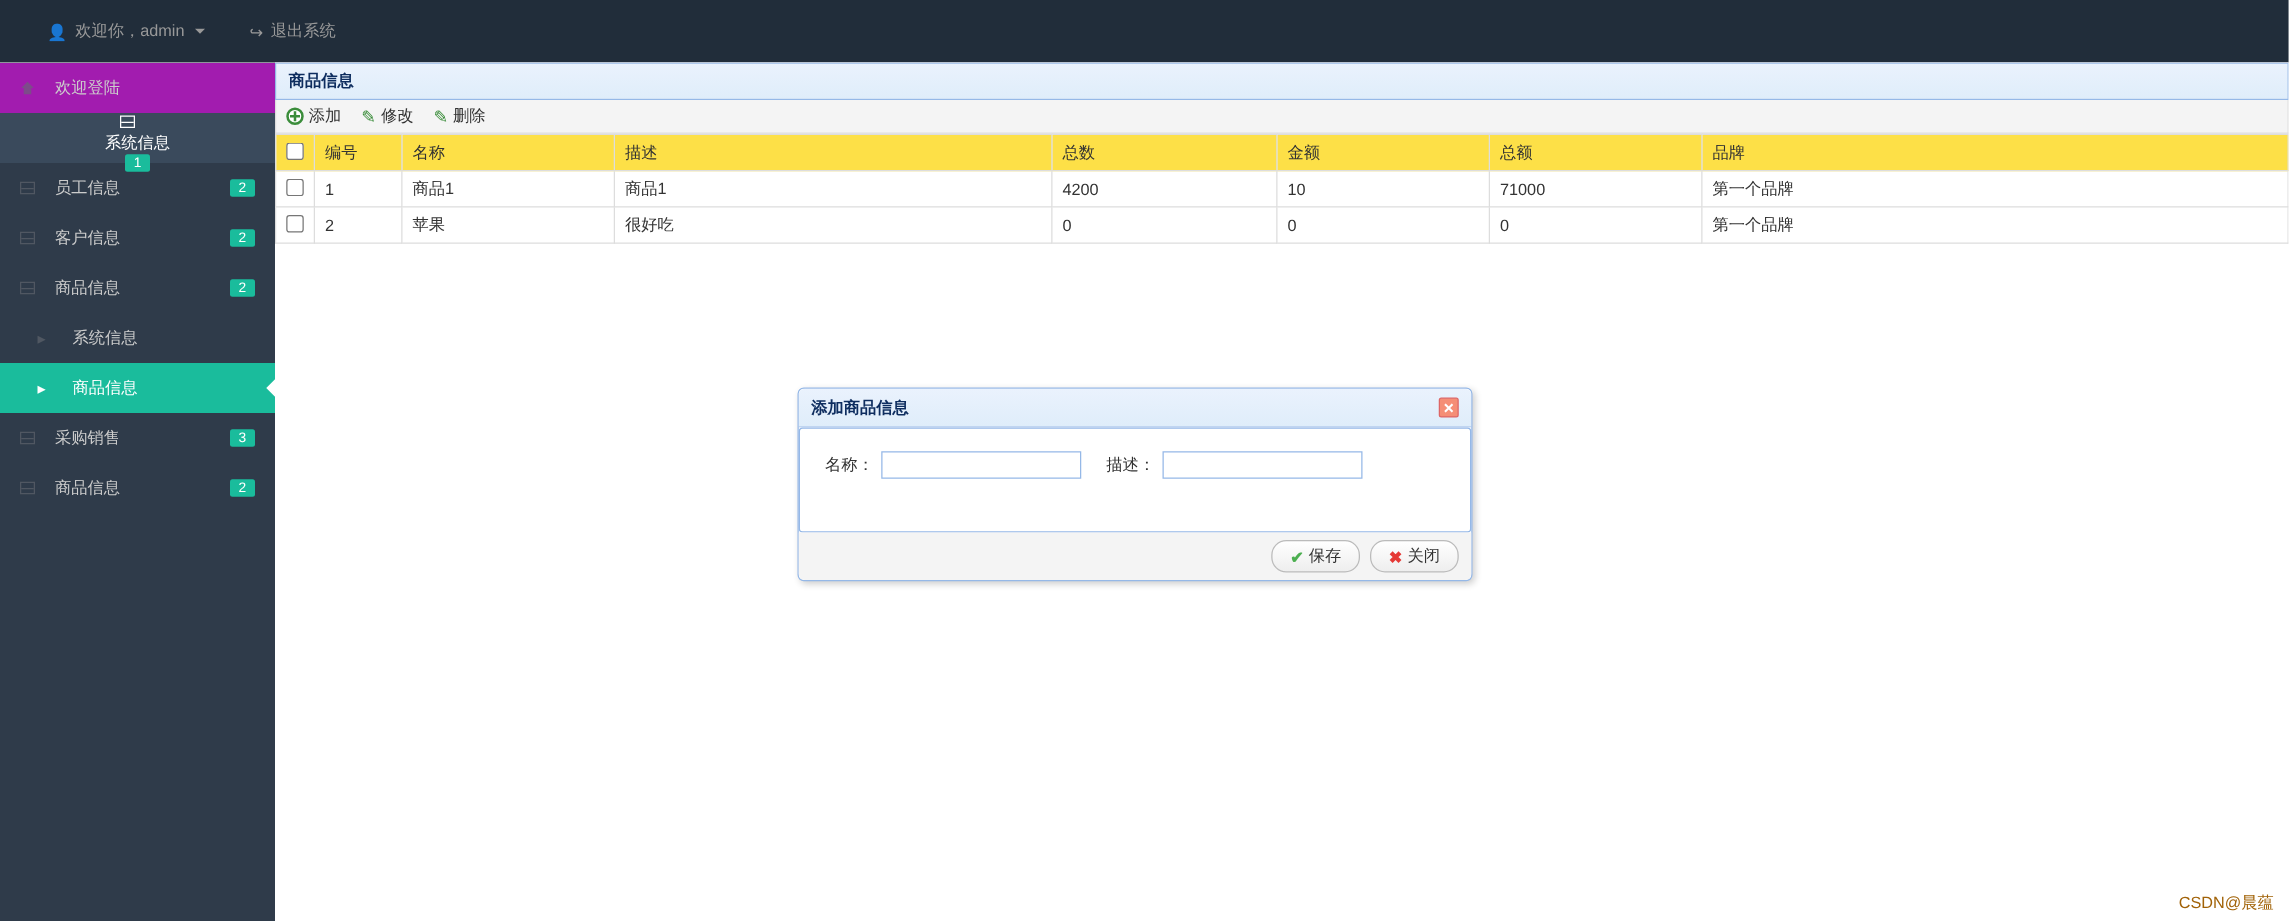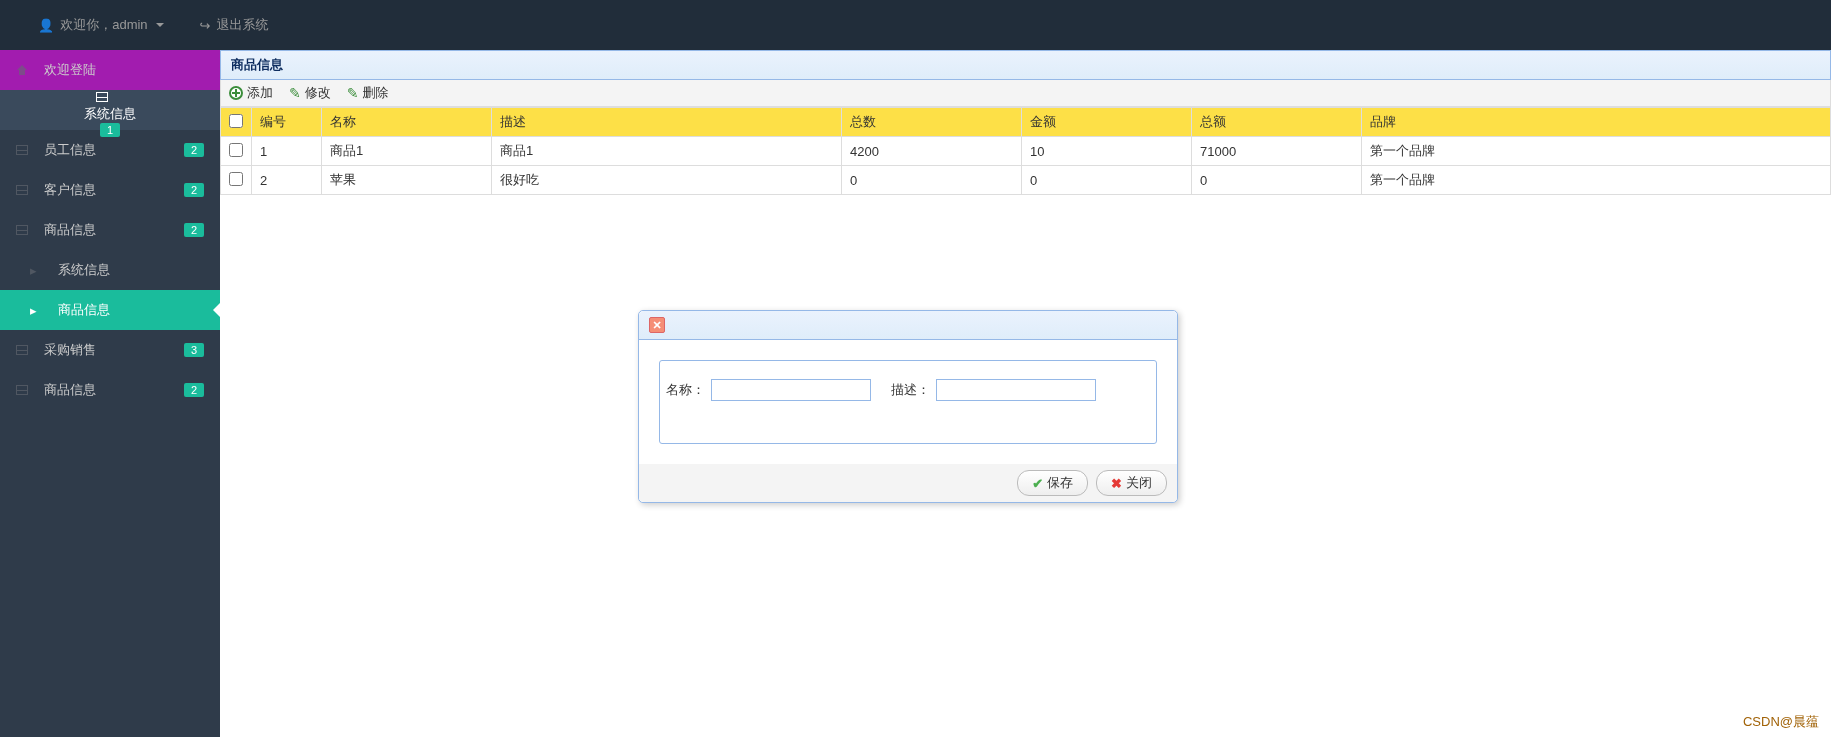--- a/index.html
+++ b/index.html
@@ -35,21 +35,21 @@
 th, td { border: 1px solid #ddd; padding: 5px 8px; text-align: left; font-weight: normal; font-size: 13px; }
 th { background: #fde047; height: 26px; }
 td { height: 26px; }
 .chk-cell { width: 30px; text-align: center; }
 input[type=checkbox] { width: 14px; height: 14px; }
 .dialog-backdrop { position: fixed; inset: 0; pointer-events: none; }
 .dialog { position: absolute; left: 638px; top: 310px; width: 540px; background: #fff; border: 1px solid #95b8e7; border-radius: 5px; box-shadow: 2px 2px 6px rgba(0,0,0,0.2); pointer-events: auto; }
 .dialog-title { background: linear-gradient(#eaf2fd, #dfedfa); padding: 6px 10px; display: flex; align-items: center; border-bottom: 1px solid #95b8e7; border-radius: 5px 5px 0 0; }
 .dialog-title-text { flex: 1; font-weight: bold; color: #0E2D5F; font-size: 13px; }
 .dialog-close { width: 16px; height: 16px; background: #f58e76; border: 1px solid #d66; border-radius: 2px; display: flex; align-items: center; justify-content: center; color: #fff; font-size: 11px; cursor: pointer; font-weight: bold; }
-.dialog-body { padding: 18px 6px 30px; border: 1px solid #95b8e7; margin: 20px; border-radius: 3px; }
+.dialog-body { padding: 18px 20px 30px; border: 1px solid #95b8e7; margin: 0; border-radius: 3px; }
 .form-row { display: flex; gap: 20px; margin-bottom: 12px; align-items: center; }
 .form-group { display: flex; align-items: center; gap: 6px; }
 .form-label { font-size: 13px; }
 .form-input { width: 160px; height: 22px; border: 1px solid #95b8e7; padding: 0 4px; }
 .combo { display: flex; width: 160px; }
 .combo-input { flex: 1; height: 22px; border: 1px solid #95b8e7; padding: 0 6px; border-right: none; }
 .combo-btn { width: 20px; height: 22px; border: 1px solid #95b8e7; background: linear-gradient(#f0f6ff, #dfedfa); display: flex; align-items: center; justify-content: center; cursor: pointer; color: #3b7bc9; font-size: 10px; }
 .dialog-footer { background: #f4f4f4; padding: 6px 10px; display: flex; justify-content: flex-end; gap: 8px; border-radius: 0 0 5px 5px; }
 .dlg-btn { background: linear-gradient(#fff, #eee); border: 1px solid #bbb; border-radius: 12px; padding: 3px 14px; display: flex; align-items: center; gap: 4px; cursor: pointer; font-size: 13px; }
 .check-ico { color: #4caf50; font-weight: bold; }
@@ -177,20 +177,21 @@
             </tr>
           </tbody>
       </table>
     </div>
   </div>
 </div>
 
 <div class="dialog-backdrop">
   <div class="dialog">
     <div class="dialog-title">
+      <span class="dialog-title-text">添加商品信息</span>
       <span class="dialog-close">✕</span>
     </div>
     <div class="dialog-body">
       <div class="form-row">
         <div class="form-group">
           <span class="form-label">名称：</span>
           <input class="form-input" type="text" style="">
         </div>
         <div class="form-group">
           <span class="form-label">描述：</span>

